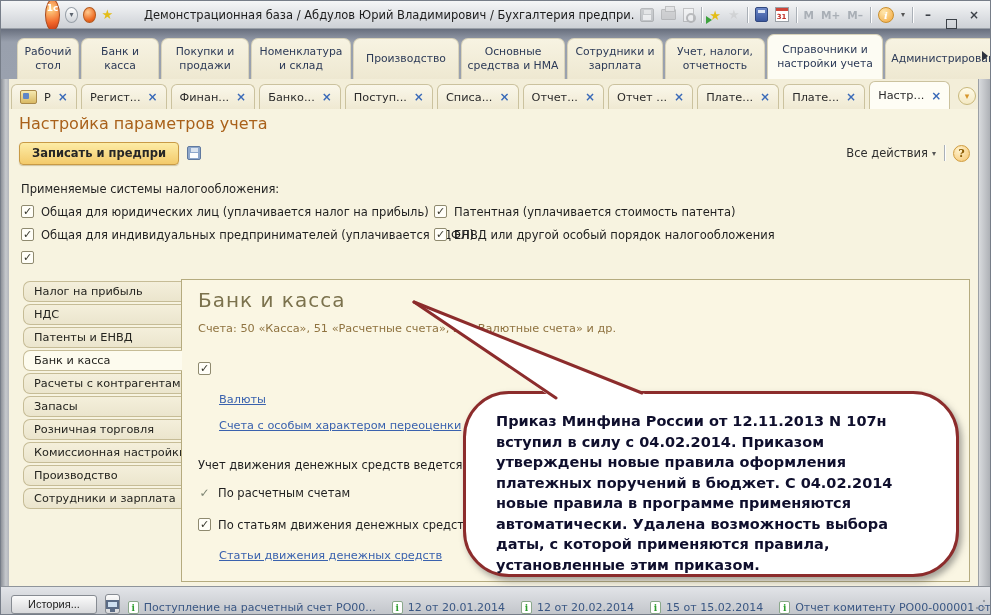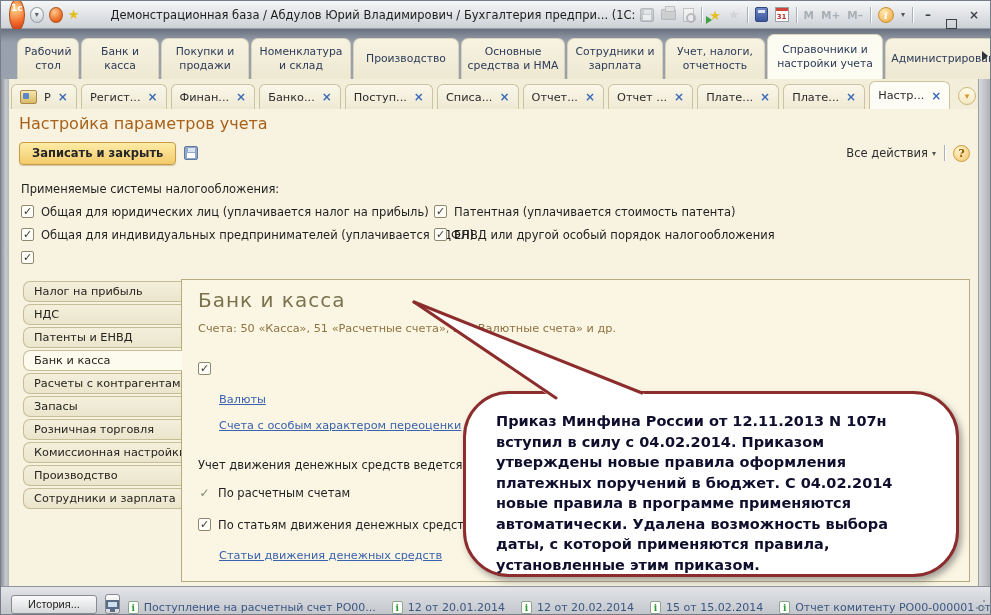--- a/index.html
+++ b/index.html
@@ -5,21 +5,21 @@
   html,body{margin:0;padding:0;background:#e8e8e8;}
   *{box-sizing:border-box;}
   .window{position:relative;width:991px;height:615px;font-family:"DejaVu Sans",sans-serif;
     background:#f7f3e0;border:1px solid #767d88;overflow:hidden;}
 
   
   .titlebar{position:absolute;top:0;left:0;right:0;height:28px;
     background:linear-gradient(#f5f6f7,#d9dce0 70%,#cdd1d6);border-bottom:1px solid #9aa0a8;
     display:flex;align-items:center;padding:0 8px;gap:5px;}
   .logo{width:18px;height:32px;border-radius:50%;background:radial-gradient(circle at 35% 30%,#ffd98a,#f2682a 60%,#c33714);
-    border:1px solid #a8491c;color:#fff;font:bold 9px/17px "DejaVu Sans",sans-serif;text-align:center;}
+    border:1px solid #a8491c;color:#fff;font:bold 9px/17px "DejaVu Sans",sans-serif;text-align:center;margin-left:36px;}
   .circle-btn{width:16px;height:16px;border-radius:50%;border:1px solid #98a0a8;
     background:linear-gradient(#ffffff,#cfd3d8);display:inline-flex;align-items:center;justify-content:center;
     font-size:8px;color:#5c646e;}
   .circle-btn.orange{background:radial-gradient(circle at 35% 30%,#ffc98d,#ed6a23 65%,#cc4a12);border-color:#b55a1e;}
   .star{font-size:13px;color:#e3bd18;line-height:16px;}
   .star.dim{color:#b9bdc2;}
   .tb-title{font-size:11.5px;color:#1d1d1d;margin-left:26px;white-space:nowrap;overflow:hidden;}
   .tb-icons{margin-left:auto;display:flex;align-items:center;gap:7px;}
   .dim{opacity:.42;filter:grayscale(.9);}
   .icon-floppy{width:14px;height:14px;background:#8fa8cc;border:1px solid #60799f;border-radius:2px;position:relative;display:inline-block;}
@@ -233,21 +233,21 @@
     <span class="tab-more">▾</span>
   </div>
 
   <div class="edge-left"></div>
   <div class="edge-right"></div>
 
   <div class="form-area">
     <div class="form-title">Настройка параметров учета</div>
 
     <div class="cmdbar">
-      <button class="btn-primary">Записать и закрыть</button>
+      <button class="btn-primary">Записать и предпри</button>
       <span class="icon-floppy"></span>
       <span class="spacer"></span>
       <span class="all-actions">
         <span>Все действия</span>
         <span class="caret-sm">▾</span>
       </span>
       <span class="vsep"></span>
       <span class="help-btn">?</span>
     </div>
 

